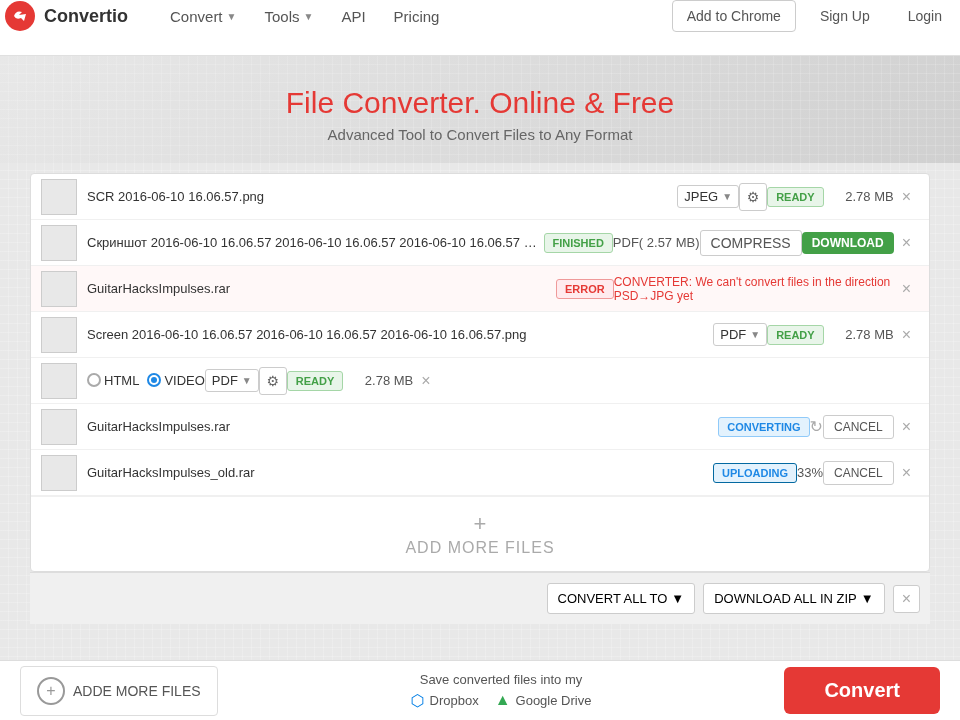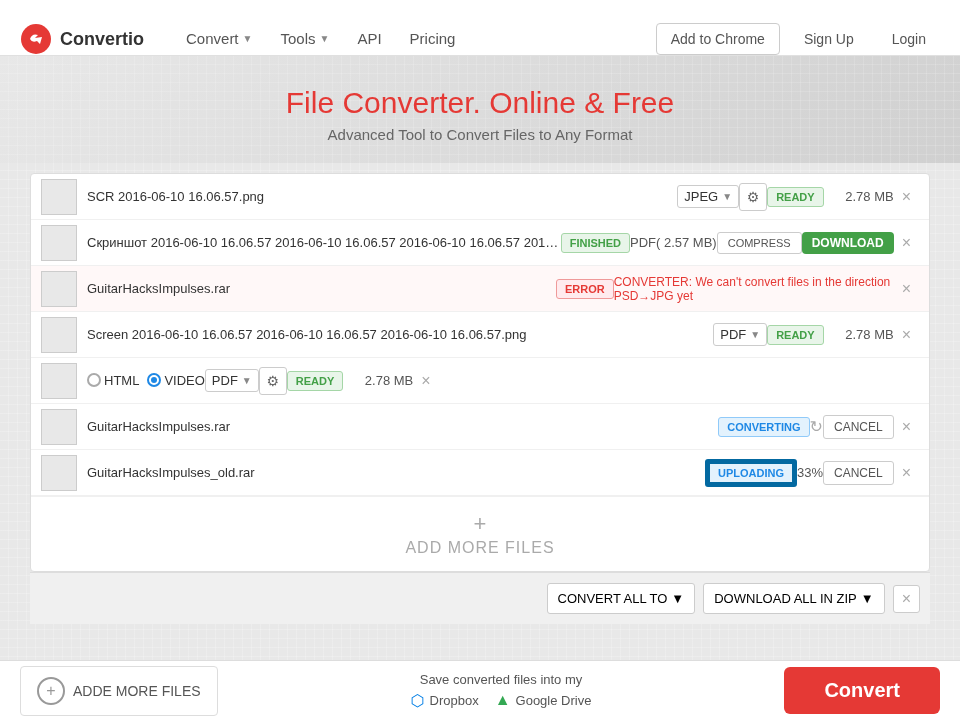--- a/index.html
+++ b/index.html
@@ -1,19 +1,19 @@
 <!DOCTYPE html>
 <html><head>
   <meta charset="utf-8">
   <style>
     * { box-sizing: border-box; margin: 0; padding: 0; }
     body { font-family: -apple-system, BlinkMacSystemFont, 'Segoe UI', Arial, sans-serif; background: #f0f0f0; font-size: 14px; color: #333; width: 960px; height: 720px; overflow: hidden; }
 
     
-    .header { background: #fff; display: flex; align-items: flex-end; padding: 0 20px; height: 56px; border-bottom: 1px solid #e0e0e0; position: relative; z-index: 10; }
+    .header { background: #fff; display: flex; align-items: flex-start; padding: 0 4px; height: 56px; border-bottom: 1px solid #e0e0e0; position: relative; z-index: 10; }
     .logo { display: flex; align-items: center; margin-right: 30px; cursor: pointer; }
     .logo-icon { width: 32px; height: 32px; margin-right: 8px; }
     .logo-text { font-size: 18px; font-weight: 600; color: #333; }
     .nav { display: flex; align-items: center; gap: 4px; flex: 1; }
     .nav-item { padding: 8px 12px; color: #555; cursor: pointer; display: flex; align-items: center; gap: 4px; font-size: 15px; border-radius: 4px; }
     .nav-arrow { font-size: 10px; color: #888; }
     .header-right { display: flex; align-items: center; gap: 10px; }
     .btn-chrome { border: 1px solid #ccc; background: #fff; padding: 7px 14px; border-radius: 4px; cursor: pointer; font-size: 14px; color: #555; }
     .btn-signup { padding: 7px 14px; color: #555; cursor: pointer; font-size: 14px; }
     .btn-login { padding: 7px 14px; color: #555; cursor: pointer; font-size: 14px; }
@@ -40,28 +40,28 @@
     .format-select { display: flex; align-items: center; border: 1px solid #ccc; border-radius: 3px; background: #fff; padding: 3px 6px; font-size: 13px; cursor: pointer; gap: 4px; }
     .format-select .arrow { color: #888; font-size: 10px; }
     .gear-btn { width: 28px; height: 28px; background: #fff; border: 1px solid #ccc; border-radius: 3px; display: flex; align-items: center; justify-content: center; cursor: pointer; font-size: 14px; color: #666; }
 
     
     .badge { padding: 3px 8px; border-radius: 3px; font-size: 11px; font-weight: 600; text-transform: uppercase; }
     .badge-ready { background: #e8f5e9; color: #43a047; border: 1px solid #a5d6a7; }
     .badge-finished { background: #e8f5e9; color: #43a047; border: 1px solid #a5d6a7; }
     .badge-error { background: #ffebee; color: #e53935; border: 1px solid #ef9a9a; }
     .badge-converting { background: #e3f2fd; color: #1e88e5; border: 1px solid #90caf9; }
-    .badge-uploading { background: #e3f2fd; color: #1e88e5; border: 5px solid #0369a1; }
+    .badge-uploading { background: #e3f2fd; color: #1e88e5; border: 1px solid #0369a1; }
 
     .file-size { font-size: 13px; color: #555; min-width: 70px; text-align: right; }
     .error-text { font-size: 12px; color: #e53935; max-width: 280px; }
 
     .btn-remove { background: none; border: none; color: #aaa; cursor: pointer; font-size: 16px; padding: 4px 8px; }
     .btn-cancel { background: #fff; border: 1px solid #ccc; border-radius: 3px; padding: 4px 10px; font-size: 12px; color: #555; cursor: pointer; }
-    .btn-compress { background: #fff; border: 1px solid #ccc; border-radius: 3px; padding: 4px 10px; font-size: 11px; color: #555; cursor: pointer; }
+    .btn-compress { background: #fff; border: 1px solid #ccc; border-radius: 3px; padding: 4px 10px; font-size: 14px; color: #555; cursor: pointer; }
     .btn-download { background: #43a047; border: none; border-radius: 4px; padding: 4px 10px; font-size: 12px; color: #fff; cursor: pointer; font-weight: 700; text-align: right; }
 
     
     .radio-group { display: flex; align-items: center; gap: 8px; font-size: 13px; }
     .radio-option { display: flex; align-items: flex-start; gap: 3px; cursor: pointer; }
     .radio-dot { width: 14px; height: 14px; border-radius: 50%; border: 2px solid #aaa; display: flex; align-items: center; justify-content: center; }
     .radio-dot.active { border-color: #1e88e5; }
     .radio-dot.active::after { content: ''; width: 6px; height: 6px; border-radius: 50%; background: #1e88e5; }
 
     

